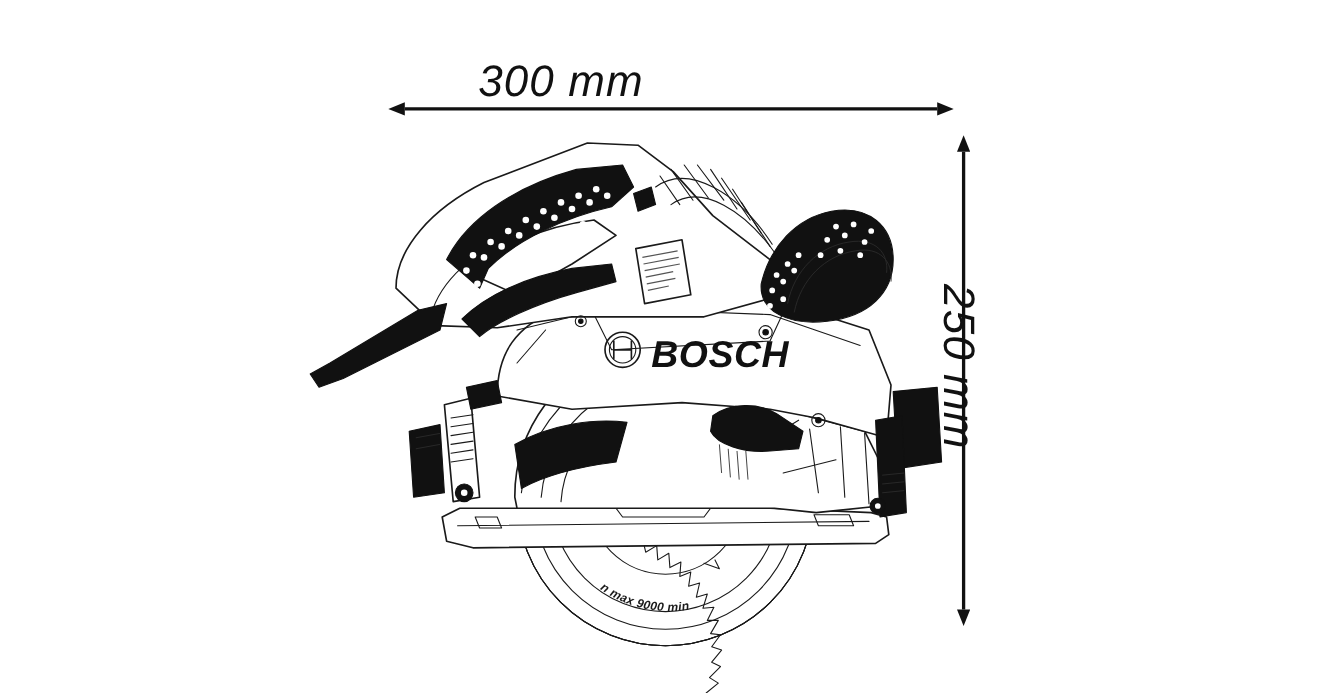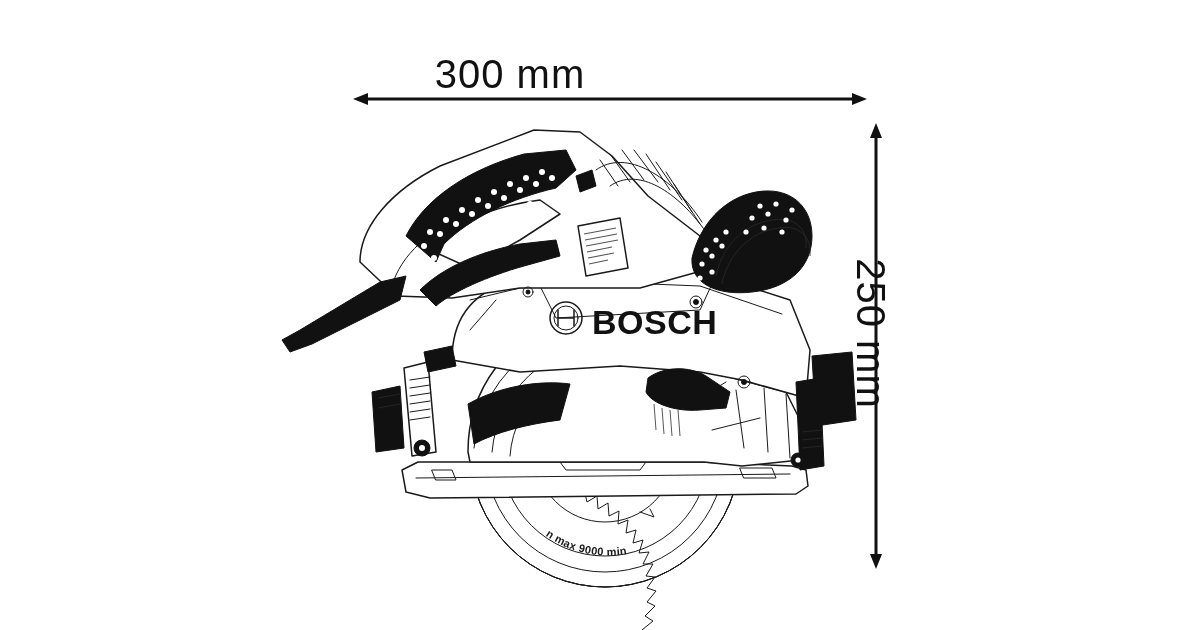--- a/index.html
+++ b/index.html
@@ -9,20 +9,21 @@
   }
   body {
     font-family: "Liberation Sans", sans-serif;
   }
   #stage {
     position: relative;
     width: 1200px;
     height: 630px;
     background: #ffffff;
     overflow: hidden;
+    font-style: italic;
   }
 
   
   .dim-label {
     position: absolute;
     color: #111111;
     font-family: "Liberation Sans", sans-serif;
     font-weight: 400;
     white-space: nowrap;
     letter-spacing: 1px;

